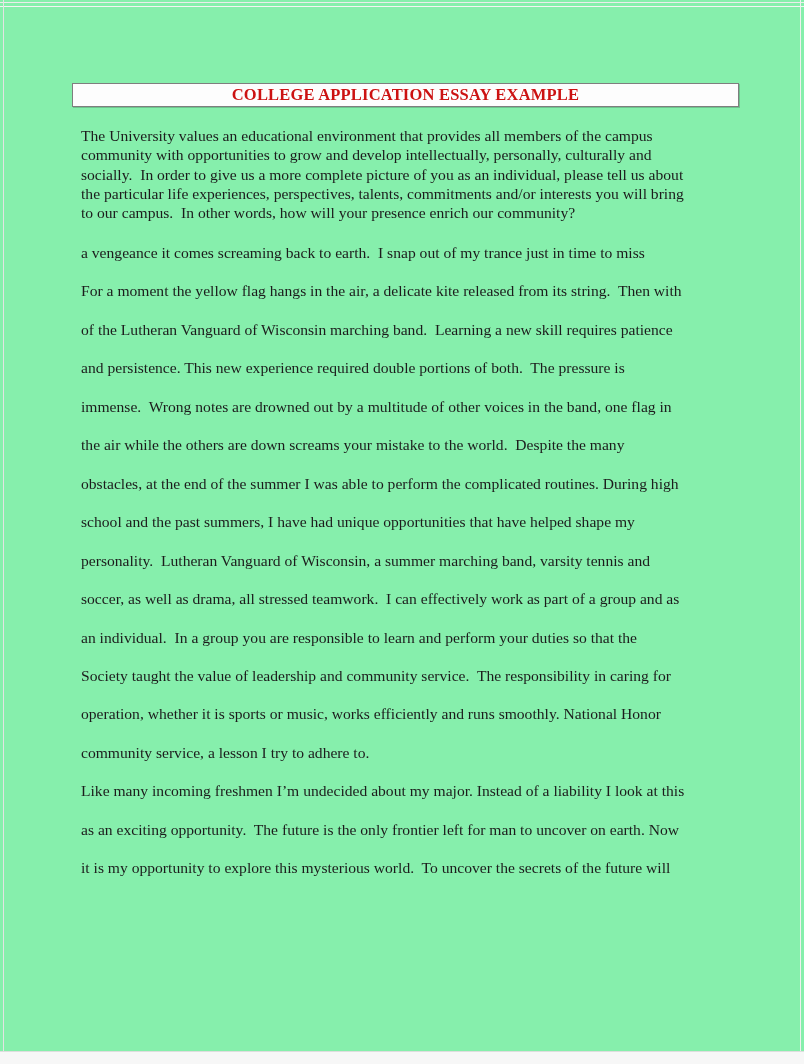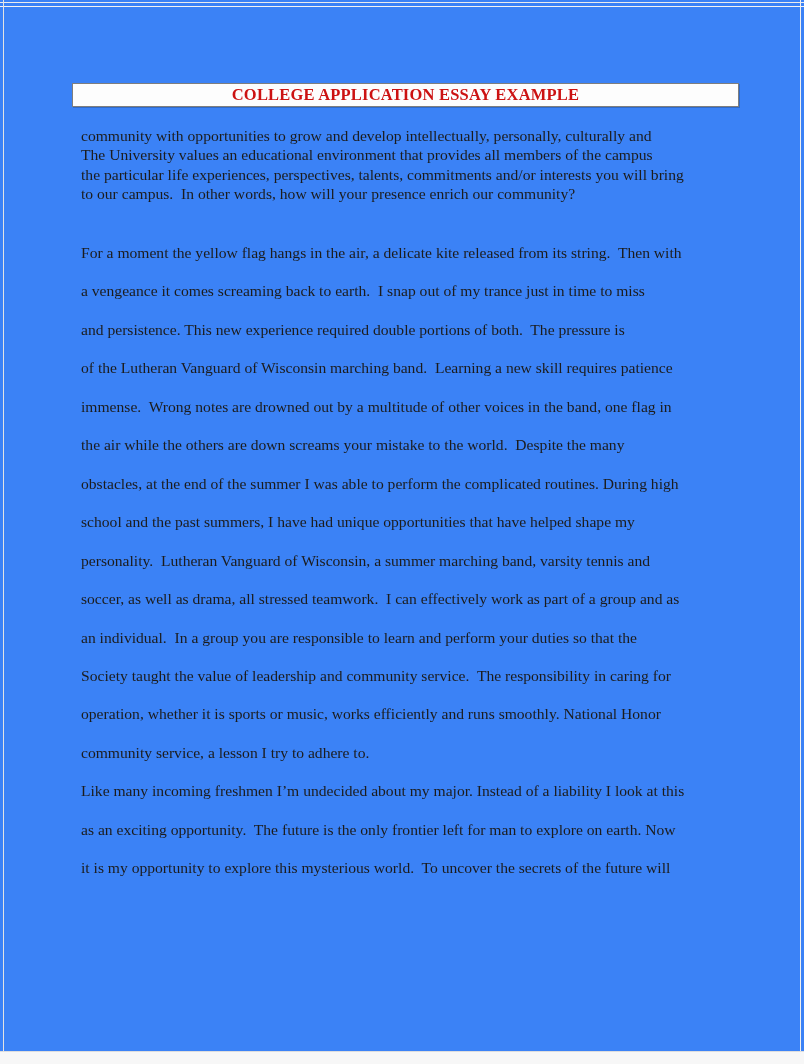--- a/index.html
+++ b/index.html
@@ -4,21 +4,21 @@
 <style>
   html, body {
     margin: 0;
     padding: 0;
     background: #ffffff;
   }
   .page {
     position: relative;
     width: 804px;
     height: 1064px;
-    background: #3b82f6;
+    background: #86efac;
     font-family: "Liberation Serif", "DejaVu Serif", serif;
     color: #1c1c1c;
     overflow: hidden;
   }
   
   .edge { position: absolute; background: #e6e6e6; }
   .edge-top    { left: 0; top: 2px;    width: 804px; height: 1px; background: #ececec; }
   .edge-top2   { left: 0; top: 6px;    width: 804px; height: 1px; background: #f4f4f4; }
   .edge-left   { left: 3px; top: 0;    width: 1px;  height: 1064px; background: #e3e3e3; }
   .edge-right  { left: 800px; top: 0;  width: 1px;  height: 1064px; background: #efefef; }
@@ -79,39 +79,40 @@
   <div class="edge edge-left"></div>
   <div class="edge edge-right"></div>
   <div class="edge edge-bottom"></div>
   <div class="bottom-strip"></div>
 
   <div class="title-box">
     <span class="title-text" style="color: rgb(204, 18, 18);">COLLEGE APPLICATION ESSAY EXAMPLE</span>
   </div>
 
   <div class="prompt">
+      <div class="prompt-line">The University values an educational environment that provides all members of the campus</div>
       <div class="prompt-line">community with opportunities to grow and develop intellectually, personally, culturally and</div>
-      <div class="prompt-line">The University values an educational environment that provides all members of the campus</div>
+      <div class="prompt-line">socially.  In order to give us a more complete picture of you as an individual, please tell us about</div>
       <div class="prompt-line">the particular life experiences, perspectives, talents, commitments and/or interests you will bring</div>
       <div class="prompt-line">to our campus.  In other words, how will your presence enrich our community?</div>
     </div>
 
   <div class="essay">
+      <div class="essay-line">a vengeance it comes screaming back to earth.  I snap out of my trance just in time to miss</div>
       <div class="essay-line">For a moment the yellow flag hangs in the air, a delicate kite released from its string.  Then with</div>
-      <div class="essay-line">a vengeance it comes screaming back to earth.  I snap out of my trance just in time to miss</div>
+      <div class="essay-line">of the Lutheran Vanguard of Wisconsin marching band.  Learning a new skill requires patience</div>
       <div class="essay-line">and persistence. This new experience required double portions of both.  The pressure is</div>
-      <div class="essay-line">of the Lutheran Vanguard of Wisconsin marching band.  Learning a new skill requires patience</div>
       <div class="essay-line">immense.  Wrong notes are drowned out by a multitude of other voices in the band, one flag in</div>
       <div class="essay-line">the air while the others are down screams your mistake to the world.  Despite the many</div>
       <div class="essay-line">obstacles, at the end of the summer I was able to perform the complicated routines. During high</div>
       <div class="essay-line">school and the past summers, I have had unique opportunities that have helped shape my</div>
       <div class="essay-line">personality.  Lutheran Vanguard of Wisconsin, a summer marching band, varsity tennis and</div>
       <div class="essay-line">soccer, as well as drama, all stressed teamwork.  I can effectively work as part of a group and as</div>
       <div class="essay-line">an individual.  In a group you are responsible to learn and perform your duties so that the</div>
       <div class="essay-line">Society taught the value of leadership and community service.  The responsibility in caring for</div>
       <div class="essay-line">operation, whether it is sports or music, works efficiently and runs smoothly. National Honor</div>
       <div class="essay-line">community service, a lesson I try to adhere to.</div>
       <div class="essay-line">Like many incoming freshmen I’m undecided about my major. Instead of a liability I look at this</div>
-      <div class="essay-line">as an exciting opportunity.  The future is the only frontier left for man to explore on earth. Now</div>
+      <div class="essay-line">as an exciting opportunity.  The future is the only frontier left for man to uncover on earth. Now</div>
       <div class="essay-line">it is my opportunity to explore this mysterious world.  To uncover the secrets of the future will</div>
     </div>
 
 </div>
 
 </body></html>

